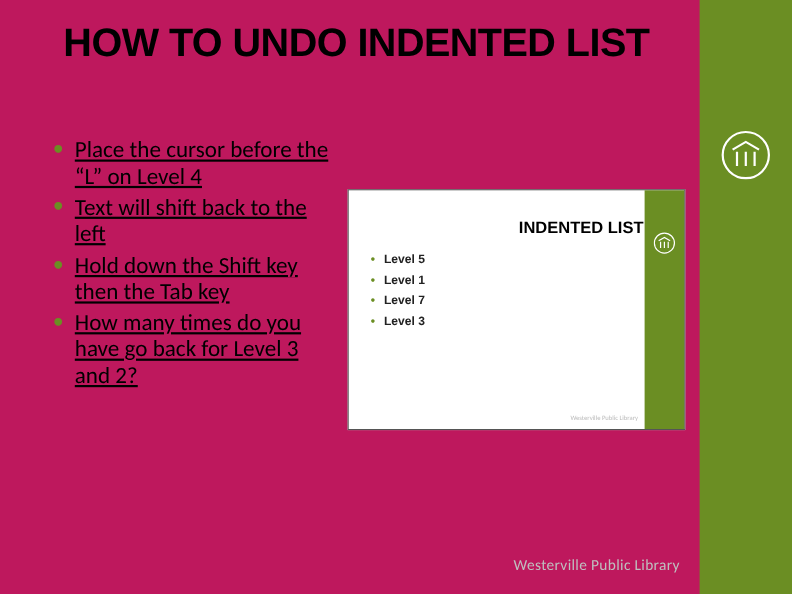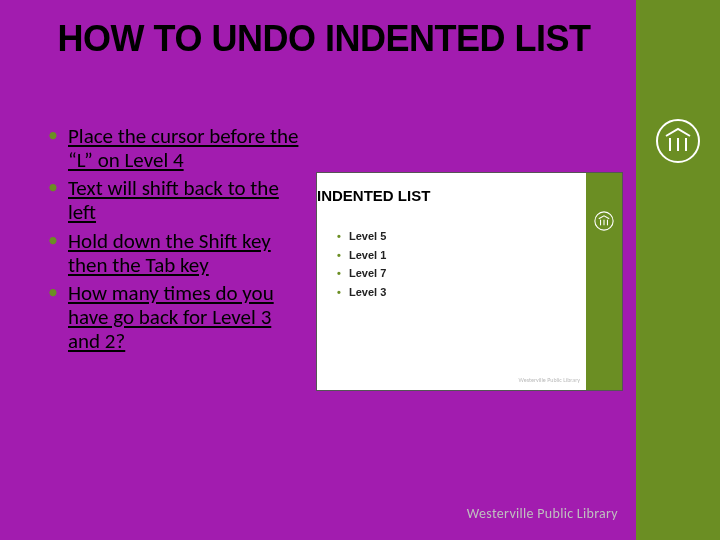--- a/index.html
+++ b/index.html
@@ -1,29 +1,29 @@
 <!DOCTYPE html>
 <html><head>
 <meta charset="utf-8">
 <style>
   * { box-sizing: border-box; margin: 0; padding: 0; }
   html, body { width: 720px; height: 540px; font-family: Calibri, Arial, sans-serif; background: #fff; overflow: hidden; }
-  .slide { position: relative; width: 720px; height: 540px; background: #a21caf; }
+  .slide { position: relative; width: 720px; height: 540px; background: #be185d; }
   .sidebar { position: absolute; top: 0; right: 0; width: 84px; height: 540px; background: #6b8e23; }
   .sidebar-logo { position: absolute; top: 118px; left: 50%; transform: translateX(-50%); }
   .sidebar-logo svg { display: block; }
   .title { position: absolute; top: 20px; left: 44px; width: 560px; font-family: Arial, Helvetica, sans-serif; font-weight: 700; font-size: 36px; line-height: 1.05; text-align: center; color: #000; letter-spacing: -0.5px; }
   .body-left { position: absolute; top: 124px; left: 44px; width: 260px; }
   .body-left ul { list-style: none; text-decoration: underline; }
   .body-left li { position: relative; padding-left: 24px; font-size: 21px; line-height: 1.15; color: #000; margin-bottom: 4px; }
   .body-left li::before { content: "•"; position: absolute; left: 4px; top: 0; color: #6b8e23; font-size: 20px; }
   .inset { position: absolute; top: 172px; left: 316px; width: 307px; height: 219px; border: 1px solid #555; background: #fff; }
   .inset-sidebar { position: absolute; top: 0; right: 0; width: 36px; height: 100%; background: #6b8e23; }
   .inset-sidebar-logo { position: absolute; top: 38px; left: 50%; transform: translateX(-50%); }
-  .inset-title { position: absolute; top: 14px; left: 0; width: 268px; text-align: left; font-family: Arial, sans-serif; font-weight: 700; font-size: 15px; color: #000; }
+  .inset-title { position: absolute; top: 26px; left: 0; width: 268px; text-align: right; font-family: Arial, sans-serif; font-weight: 700; font-size: 15px; color: #000; }
   .inset-list { position: absolute; top: 54px; left: 18px; }
   .inset-list div { position: relative; padding-left: 14px; font-size: 11px; font-weight: 600; line-height: 1.7; color: #222; font-family: Arial, sans-serif; }
   .inset-list div::before { content: "•"; position: absolute; left: 2px; top: 0; color: #6b8e23; font-size: 11px; }
   .inset-footer { position: absolute; bottom: 6px; right: 42px; font-size: 6px; color: #bbb; }
   .footer { position: absolute; bottom: 18px; right: 102px; font-size: 14px; color: #bfbfbf; letter-spacing: 0.3px; }
 </style>
 </head>
 <body>
 
 <div class="slide">

